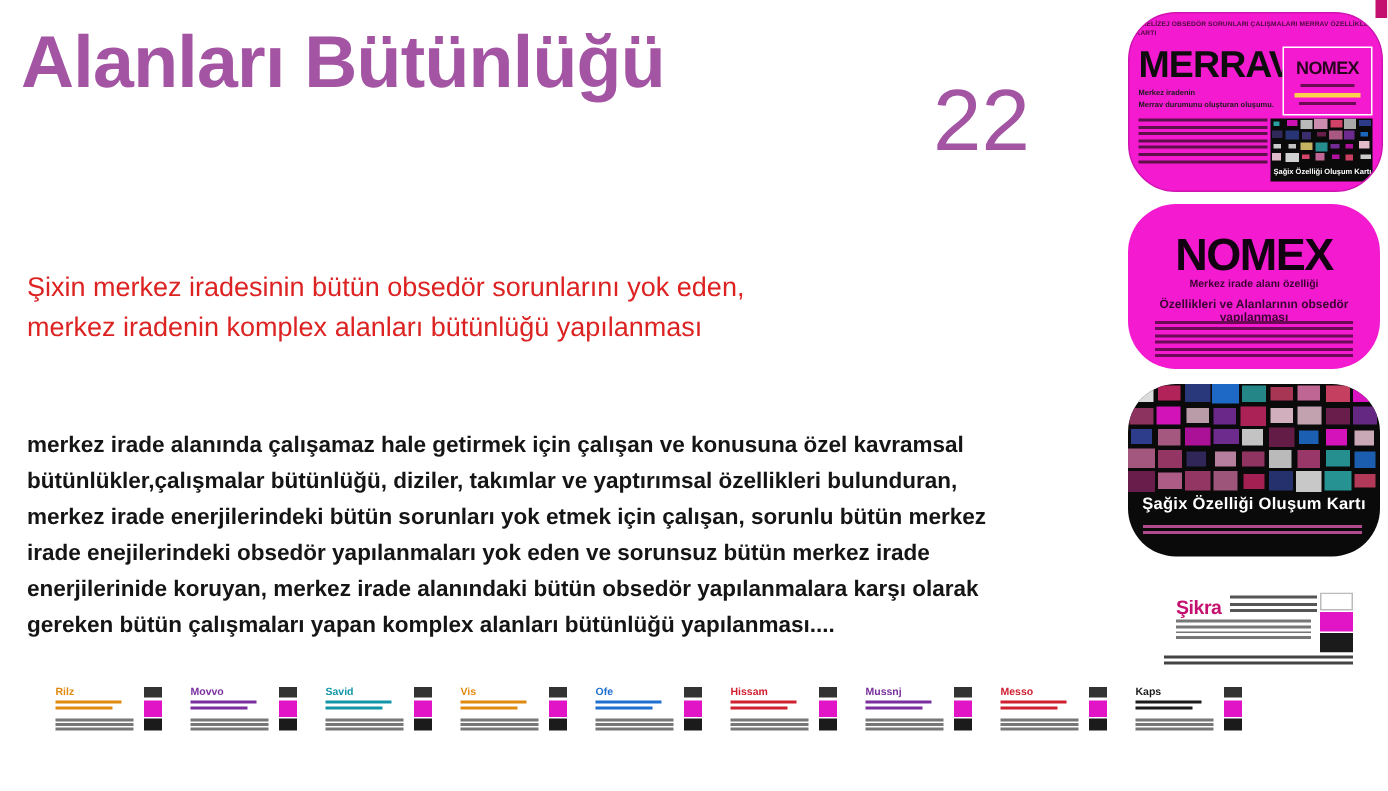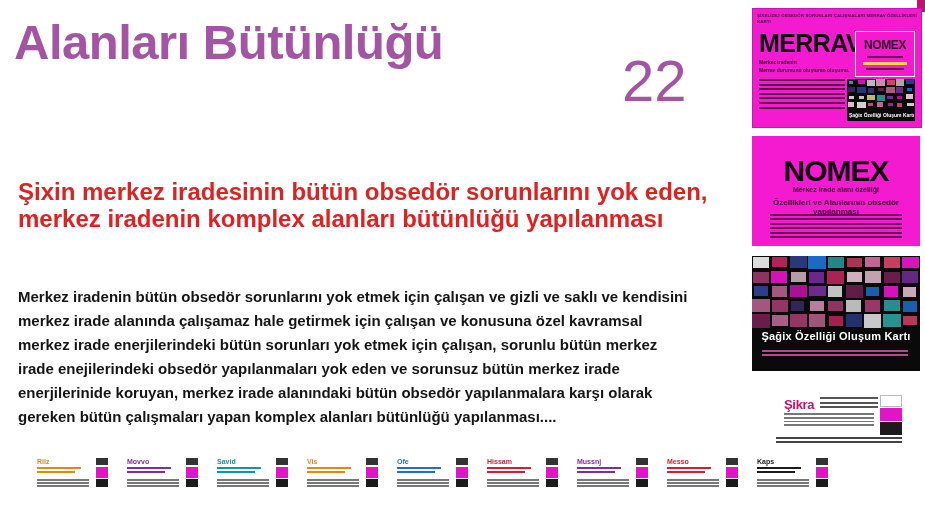--- a/index.html
+++ b/index.html
@@ -37,22 +37,22 @@
     color:#a355a3;
     line-height:1;
     text-align:center;
   }
 
   #subtitle-block{
     position:absolute;left:18px;top:178px;width:712px;
   }
   .subtitle-line{
     color:#dd2222;
-    font-size:24px;
-    font-weight:bold;
+    font-size:18px;
+    font-weight:normal;
     line-height:27px;
     white-space:nowrap;
   }
 
   #body-block{
     position:absolute;left:18px;top:285px;width:716px;
   }
   .body-line{
     color:#151515;
     font-size:15px;
@@ -99,21 +99,21 @@
     position:absolute;right:2px;top:11px;width:12px;height:11px;background:#e114c6;
   }
   .thumb .t-dark{
     position:absolute;right:2px;top:23px;width:12px;height:8px;background:#1b1b1b;
   }
 
   
   #right-rail{
     position:absolute;left:748px;top:0;width:177px;height:527px;
   }
-  .rail-card{position:absolute;left:4px;}
+  .rail-card{position:absolute;left:4px;border-radius:32px;}
 
   
   #corner-mark{
     position:absolute;right:0;top:0;width:8px;height:12px;background:#c4106e;
   }
 
   
   #card-merrav{
     top:8px;width:168px;height:118px;
     background:#f41ad0;
@@ -224,22 +224,22 @@
     </div>
 
     <div id="page-number">22</div>
 
     <div id="subtitle-block">
       <div class="subtitle-line">Şixin merkez iradesinin bütün obsedör sorunlarını yok eden,</div>
       <div class="subtitle-line">merkez iradenin komplex alanları bütünlüğü yapılanması</div>
     </div>
 
     <div id="body-block">
-      <div class="body-line">Merkez iradenin bütün obsedör sorunlarını yok etmek için çalışan ve gizli ve saklı ve kendisini</div>
       <div class="body-line">merkez irade alanında çalışamaz hale getirmek için çalışan ve konusuna özel kavramsal</div>
+      <div class="body-line">bütünlükler,çalışmalar bütünlüğü, diziler, takımlar ve yaptırımsal özellikleri bulunduran,</div>
       <div class="body-line">merkez irade enerjilerindeki bütün sorunları yok etmek için çalışan, sorunlu bütün merkez</div>
       <div class="body-line">irade enejilerindeki obsedör yapılanmaları yok eden ve sorunsuz bütün merkez irade</div>
       <div class="body-line">enerjilerinide koruyan, merkez irade alanındaki bütün obsedör yapılanmalara karşı olarak</div>
       <div class="body-line">gereken bütün çalışmaları yapan komplex alanları bütünlüğü yapılanması....</div>
     </div>
 
     <div id="filmstrip">
         <div class="thumb">
           <div class="t-head" style="color: rgb(224, 138, 16);">Rilz</div>
           <div class="t-sub" style="background: rgb(224, 138, 16);"></div>

